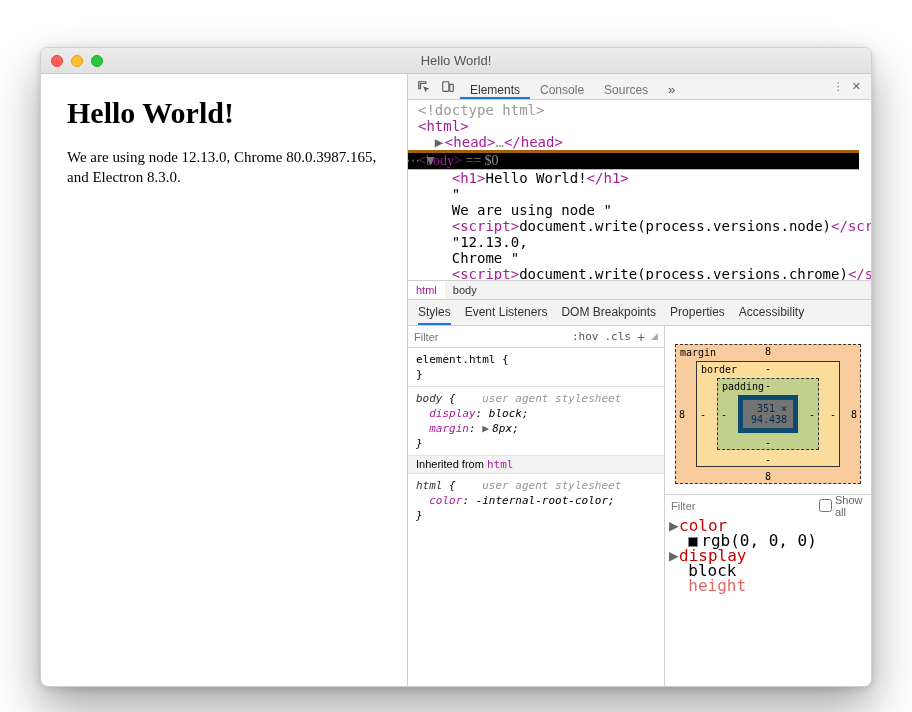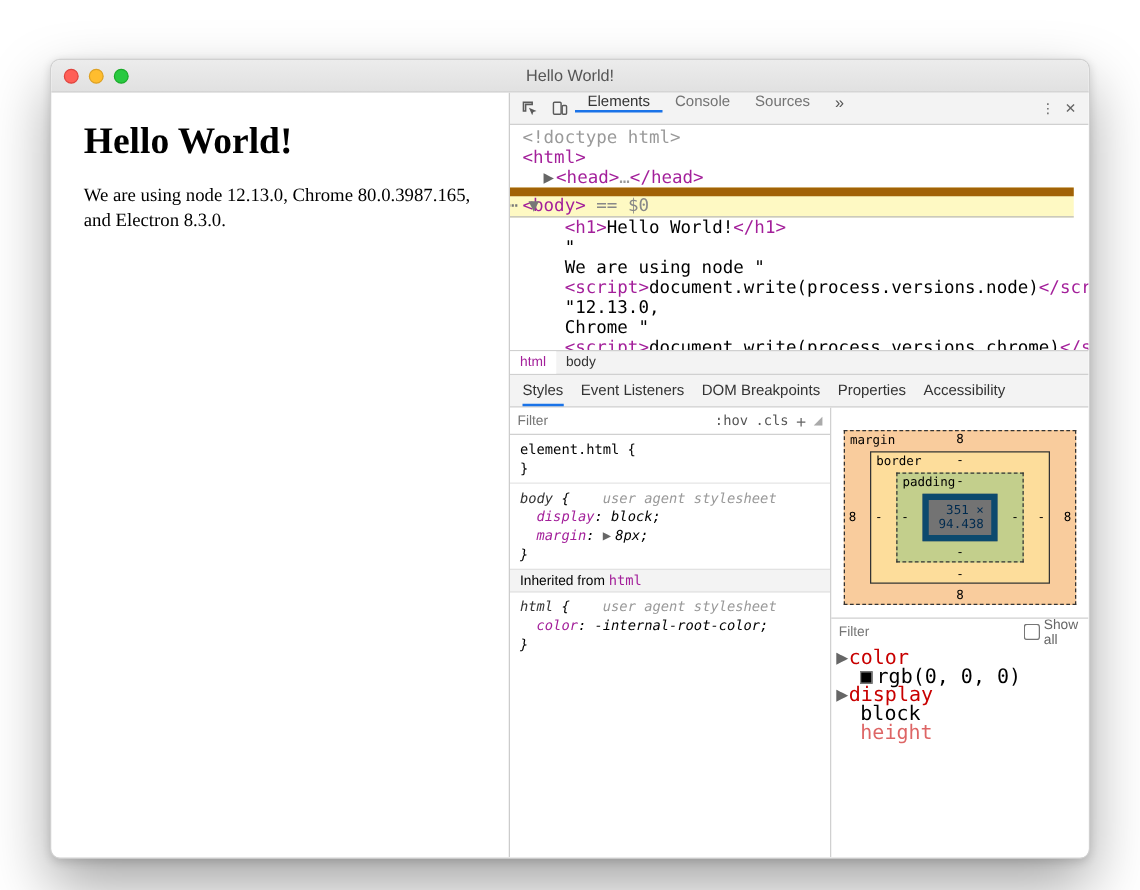--- a/index.html
+++ b/index.html
@@ -61,21 +61,21 @@
   display: flex;
   align-items: center;
   padding: 0 4px;
   background: #f3f3f3;
 }
 .dt-toolbar .iconbtn {
   width: 24px; height: 22px;
   display: flex; align-items: center; justify-content: center;
   color: #5a5a5a;
 }
-.dt-tabs { display: flex; align-items: flex-start; height: 100%; }
+.dt-tabs { display: flex; align-items: flex-end; height: 100%; }
 .dt-tab {
   padding: 0 10px;
   display: flex; align-items: center;
   color: #737373;
   border-bottom: 2px solid transparent;
   font-size: 12px;
 }
 .dt-tab.active { color: #333; border-bottom: 2px solid #1a73e8; }
 .dt-toolbar .spacer { flex: 1; }
 .dt-toolbar .right { display: flex; gap: 8px; padding-right: 6px; color: #666; }
@@ -83,21 +83,21 @@
 .dom-tree {
   font-family: Menlo, Consolas, monospace;
   font-size: 14px;
   line-height: 16px;
   flex: 0 0 180px;
   overflow: hidden;
   padding: 2px 12px 0 4px;
   background: #fff;
 }
 .dom-tree .line { white-space: pre; padding-left: 6px; }
-.dom-tree .sel { background: #fef9c3; border-top:7px solid #a16207; border-bottom:1px solid #bbb; margin-left:-4px; padding-left:10px; position:relative;}
+.dom-tree .sel { background: #000000; border-top:3px solid #a16207; border-bottom:1px solid #bbb; margin-left:-4px; padding-left:10px; position:relative;font-family:Liberation Serif, serif;}
 .dom-tree .sel::before{content:"⋯ ▼"; color:#777; position:absolute; left:-2px;}
 .tag { color: #a31f9a; }
 .gray { color: #9a9a9a; }
 .eq0 { color: #888; }
 .text { color: #000; }
 .crumbs {
   height: 20px;
   border-top: 1px solid #d0d0d0;
   border-bottom: 1px solid #d0d0d0;
   background: #f3f3f3;

